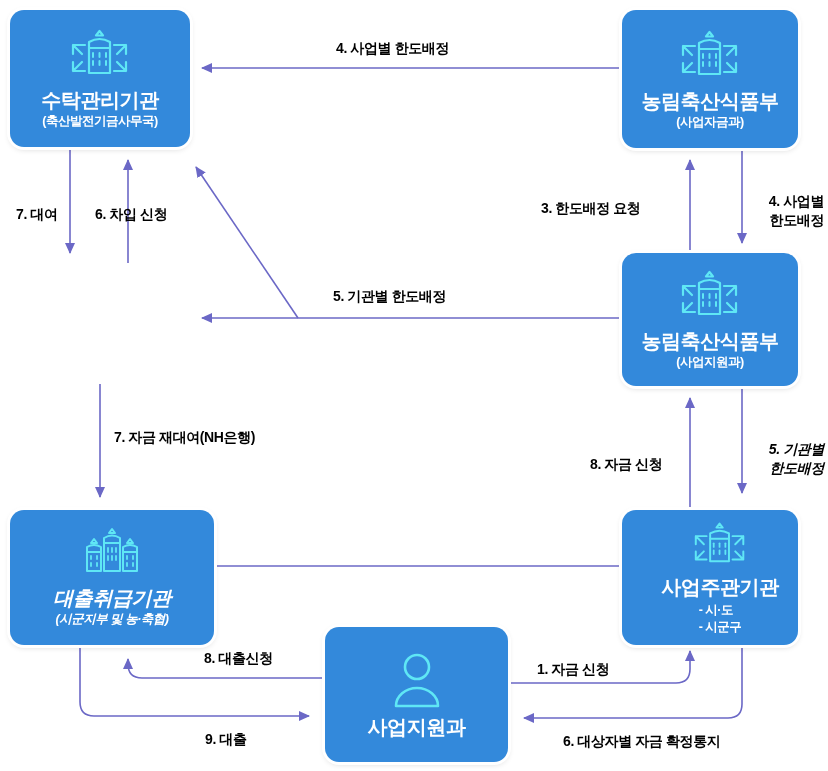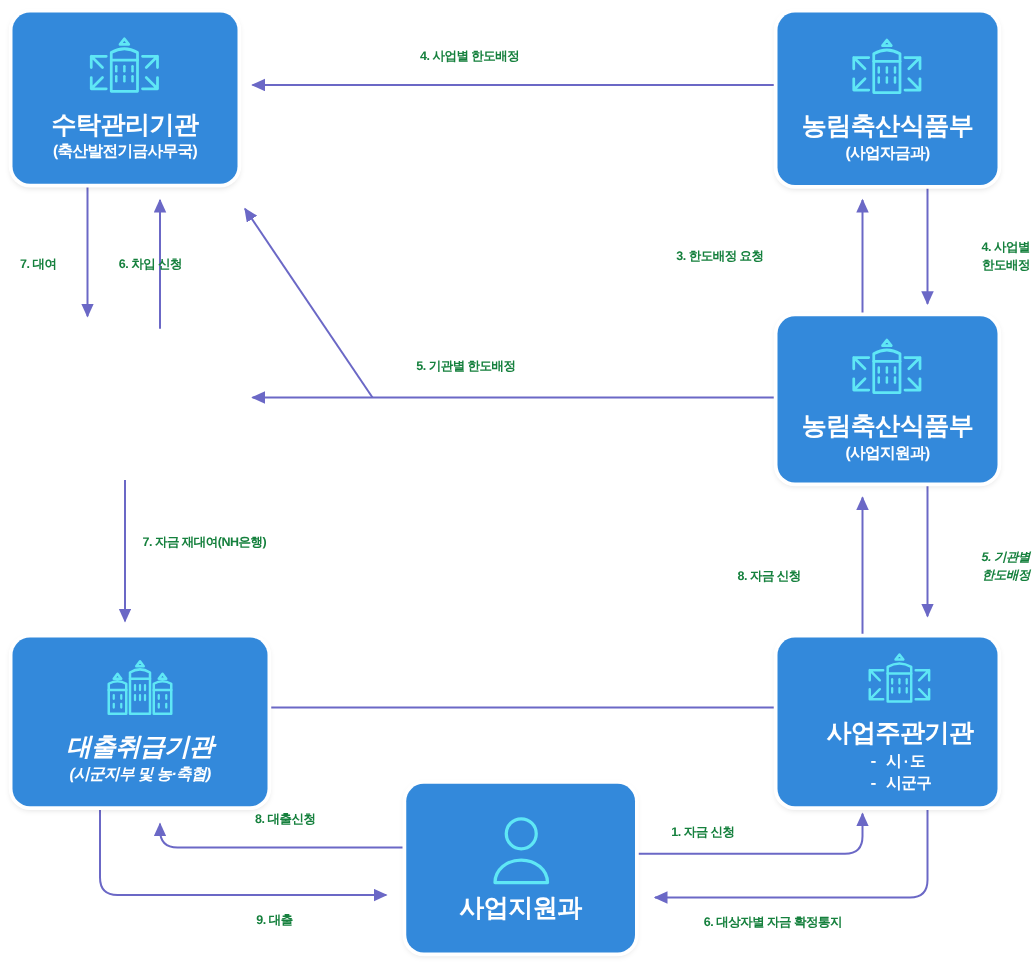--- a/index.html
+++ b/index.html
@@ -53,26 +53,26 @@
   .node.leftlist{align-items:center;padding-left:20px;}
   .node .list{
     font-size:12.5px;
     font-weight:bold;
     letter-spacing:-0.5px;
     line-height:1.35;
     margin-top:3px;
     text-align:left;
     align-self:center;
   }
-  .node .list div{white-space:nowrap;font-family:Liberation Mono, monospace;}
+  .node .list div{white-space:nowrap;}
 
   .edge-label{
     position:absolute;
-    color:#15803d;
-    font-size:10px;
+    color:#000000;
+    font-size:14px;
     font-weight:bold;
     letter-spacing:-0.4px;
     line-height:1.35;
     white-space:nowrap;
     z-index:6;
   }
   .edge-label.r{text-align:right;}
   .edge-label.c{text-align:center;}
 </style>
 </head>

